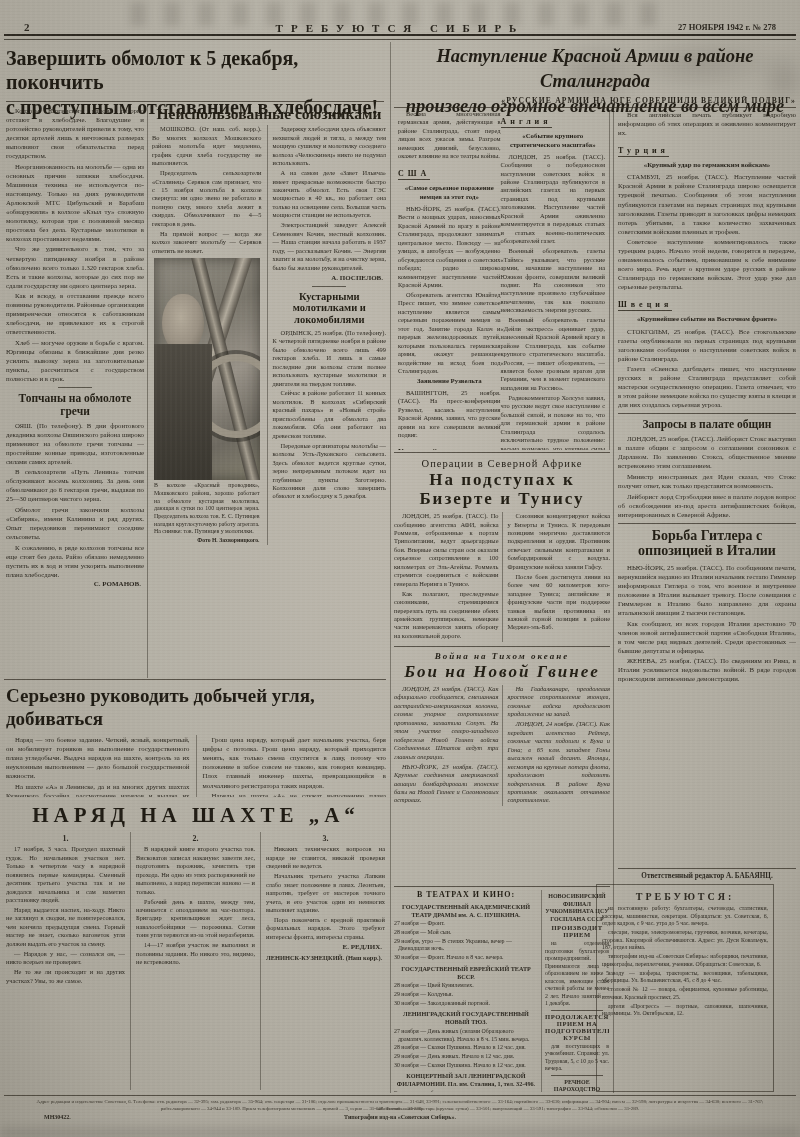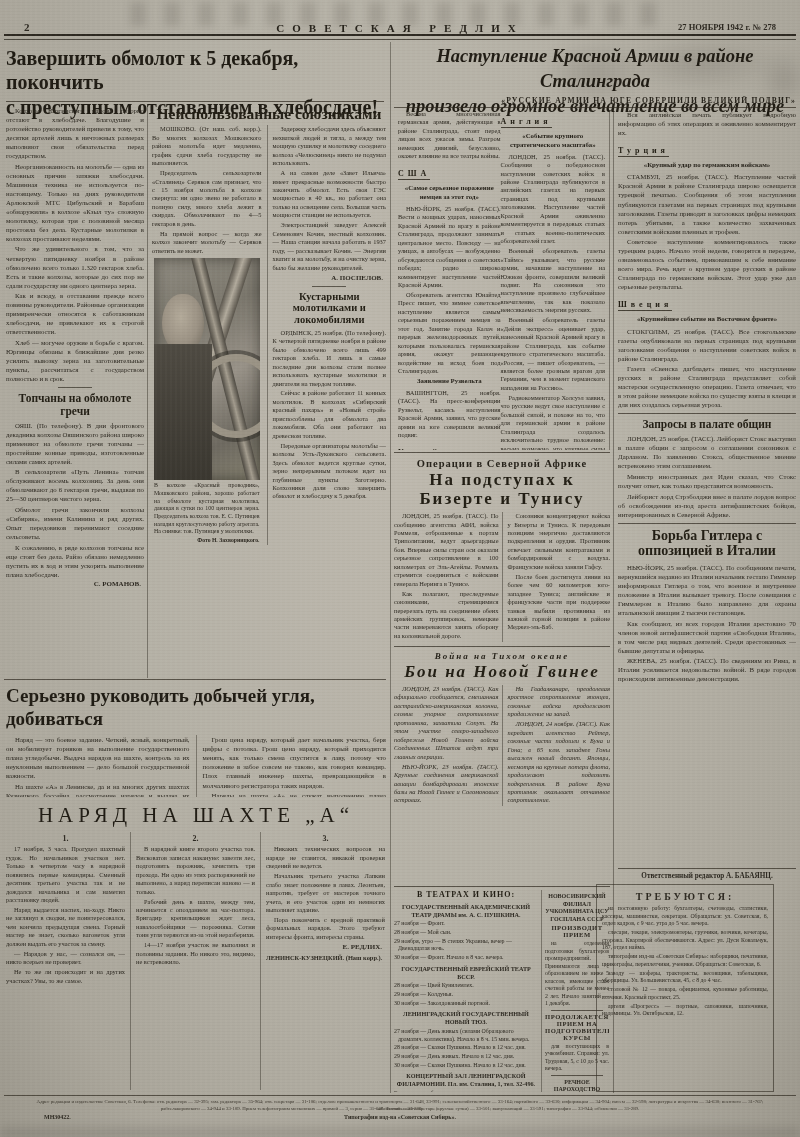--- a/index.html
+++ b/index.html
@@ -19,34 +19,34 @@
   .mast-date{font-weight:bold;font-size:8.5px;text-align:right;}
   .banner-l{font-weight:bold;font-size:20px;line-height:1.22;text-align:left;color:#1f1b13;}
   .banner-r{font-weight:bold;font-style:italic;font-size:18.5px;line-height:1.35;text-align:center;color:#1f1b13;}
   .sub-r{font-weight:bold;font-size:7.6px;text-align:right;letter-spacing:1.2px;color:#26221a;}
   .art-h{font-weight:bold;text-align:center;line-height:1.12;color:#221e14;}
   .h14{font-size:14px;margin:2px 0 4px;}
   .h12{font-size:11.5px;margin:3px 0 3px;}
   .h10{font-size:10.5px;margin:3px 2px 3px;}
   .h16{font-size:15.5px;margin:1px 0 3px;}
   .h17{font-size:17px;letter-spacing:2px;margin:1px 0 4px;}
-  .kick{font-weight:bold;font-size:10.5px;text-align:center;letter-spacing:1px;margin:3px 0 1px;color:#26221a;}
+  .kick{font-weight:normal;font-size:10.5px;text-align:center;letter-spacing:1px;margin:3px 0 1px;color:#26221a;}
   .kick2{font-weight:bold;font-size:9px;text-align:center;letter-spacing:2px;margin:3px 0 0;color:#26221a;}
   p.b{font-size:6.8px;line-height:1.33;text-align:justify;text-indent:9px;margin:0 0 1.5px;}
   p.b2{font-size:6.4px;line-height:1.32;text-align:justify;text-indent:8px;margin:0 0 1.5px;}
   p.b3{font-size:5.8px;line-height:1.3;text-align:justify;text-indent:6px;margin:0 0 1.5px;}
   .country{font-weight:bold;font-size:8px;letter-spacing:4px;border-bottom:1px solid rgba(40,35,25,.8);
     padding-bottom:1px;margin:3px 0 3px;display:inline-block;color:#221e14;}
   .qsub{font-weight:bold;font-size:6.8px;text-align:center;line-height:1.3;margin:1px 4px 3px;color:#26221a;}
   .sig{font-weight:bold;font-size:7px;text-align:right;margin:1px 3px 3px;}
   .sig-l{font-weight:bold;font-size:6.4px;text-align:left;margin:0 0 2px;}
   .mini{width:34px;margin:4px auto;border-top:1px solid rgba(40,35,25,.65);}
   .flexcols{display:flex;}
   .clip{overflow:hidden;}
-  .naryad-t{font-weight:normal;font-size:21px;letter-spacing:5px;text-align:center;color:#1f1b13;}
+  .naryad-t{font-weight:bold;font-size:21px;letter-spacing:5px;text-align:center;color:#1f1b13;}
   .num{font-weight:bold;font-size:8px;text-align:center;margin:2px 0;}
   .v-name{font-weight:bold;font-size:6.2px;text-align:center;line-height:1.25;margin:3px 2px 2px;}
   .tline{font-size:5.9px;line-height:1.3;text-align:left;margin:0 0 1px 4px;text-indent:-4px;}
   .ad-h1{font-weight:bold;font-size:6px;text-align:center;line-height:1.25;margin:3px 0 1px;}
   .ad-h2{font-weight:bold;font-size:6.6px;text-align:center;letter-spacing:.5px;margin:1px 0 2px;}
   .cl-title{font-weight:bold;font-size:10px;letter-spacing:3px;text-align:center;margin:3px 0 3px;}
   .cl-box{border:1px solid rgba(45,40,30,.6);padding:3px 5px;}
   .ed{font-weight:bold;font-size:7.2px;text-align:center;}
   .imp{font-size:4.9px;line-height:1.35;text-align:center;color:#3a352c;}
   .foot-code{font-weight:bold;font-size:6px;}
@@ -76,21 +76,21 @@
   <div class="smudge" style="right:-20px;top:26px;width:300px;height:95px;opacity:.20;filter:blur(7px);
               background:radial-gradient(closest-side at 25% 50%, rgba(30,26,20,.8), transparent 75%),
                          radial-gradient(closest-side at 60% 40%, rgba(30,26,20,.75), transparent 70%),
                          radial-gradient(closest-side at 88% 55%, rgba(30,26,20,.7), transparent 70%);"></div>
   <div class="smudge" style="right:60px;top:150px;width:170px;height:110px;opacity:.13;filter:blur(8px);
               background:radial-gradient(closest-side, rgba(30,26,20,.8), transparent 72%);"></div>
   <div class="smudge" style="left:0;bottom:0;width:800px;height:14px;opacity:.25;filter:blur(5px);
               background:linear-gradient(0deg, rgba(30,27,22,.8), transparent);"></div>
 
   <div class="abs mast-num" style="left:24px;top:21px;">2</div>
-  <div class="abs mast-title" style="left:250px;top:22px;width:300px;">СОВЕТСКАЯ РЕДЛИХ</div>
+  <div class="abs mast-title" style="left:250px;top:22px;width:300px;">ТРЕБУЮТСЯ СИБИРЬ</div>
   <div class="abs mast-date" style="left:560px;top:22px;width:216px;">27 НОЯБРЯ 1942 г. № 278</div>
   <div class="abs rule-double" style="left:4px;top:34px;width:792px;"></div>
 
   <div class="abs v" style="left:390px;top:42px;height:1051px;"></div>
 
   <div class="abs banner-l" style="left:6px;top:46px;width:378px;">
     <div>Завершить обмолот к 5 декабря, покончить</div>
     <div>с преступным отставанием в хлебосдаче!</div>
   </div>
   <div class="abs rule-h" style="left:6px;top:101px;width:378px;"></div>

